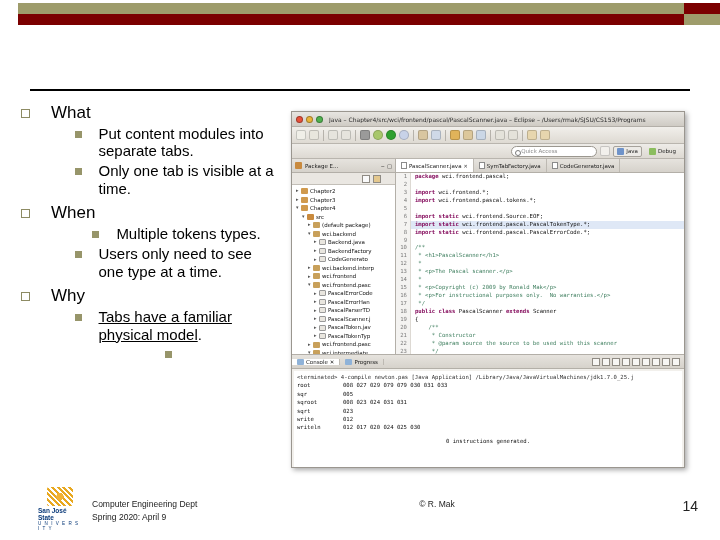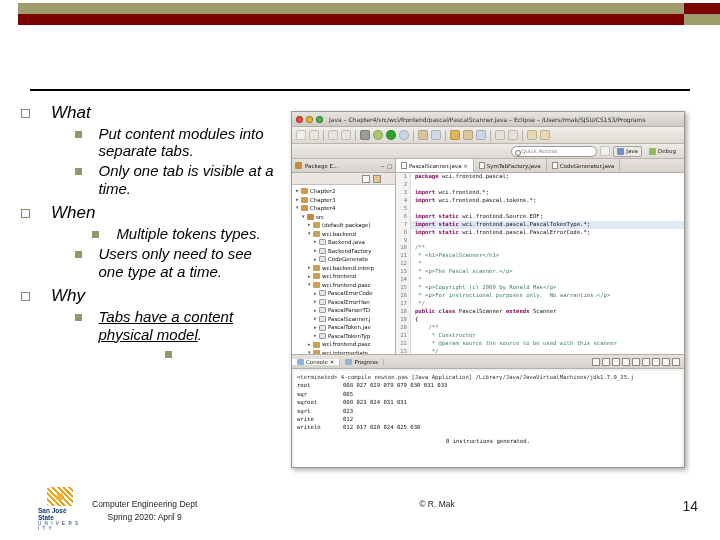--- a/index.html
+++ b/index.html
@@ -38,21 +38,21 @@
     letter-spacing: .2px;
     white-space: nowrap;
   }
   #title-rule {
     position: absolute; left: 30px; top: 89px; width: 660px; height: 2px;
     background: #000000;
   }
 
   
   #bullets { position: absolute; left: 0; top: 103px; width: 292px; }
-  .group { margin-bottom: 6px; font-style: italic; }
+  .group { margin-bottom: 6px; }
   .lvl1 {
     display: flex; align-items: flex-start;
     font-size: 17px; color: #000; line-height: 1.16;
     margin-bottom: 2px;
   }
   .lvl1 .mk {
     width: 9px; height: 9px;
     border: 1px solid #8d8b63;
     background: #ffffff;
     margin-left: 21px; margin-right: 21px; margin-top: 6px;
@@ -221,21 +221,21 @@
   }
   #logo .mark {
     width: 26px; height: 22px;
     background:
       radial-gradient(circle at 50% 50%, #f2b233 0 22%, transparent 23%),
       repeating-linear-gradient(45deg, #e8a81f 0 2px, #ffffff 2px 4px);
     border-radius: 2px;
   }
   #logo .l1 { font-size: 6.5px; color: #0b3b7a; font-weight: bold; margin-top: 1px; }
   #logo .l2 { font-size: 4.6px; color: #0b3b7a; letter-spacing: 1px; }
-  .f-col { position: absolute; font-size: 8.5px; color: #222; line-height: 1.5; text-align: center; }
+  .f-col { position: absolute; font-size: 8.5px; color: #222; line-height: 1.5; }
   #f-left { left: 92px; top: 12px; }
   #f-mid { left: 262px; top: 12px; text-align: center; width: 350px; }
   #f-page { position: absolute; right: 22px; top: 12px; font-size: 14px; color: #222; }
 </style>
 </head>
 <body>
 
 <div id="slide">
 
   <div class="topbar-wrap">
@@ -287,21 +287,21 @@
         </div>
       </div>
       <div class="group">
         <div class="lvl1">
           <span class="mk"></span>
           <span>Why</span>
         </div>
         <div class="lvl2-list">
           <div class="lvl2">
             <span class="mk"></span>
-            <span class="txt"><span class="u">Tabs have a content physical model</span><span>.</span></span>
+            <span class="txt"><span class="u">Tabs have a familiar physical model</span><span>.</span></span>
           </div>
           <div class="lvl2">
             <span class="mk"></span>
           </div>
         </div>
       </div>
     </div>
 
   <div id="shot">
 

